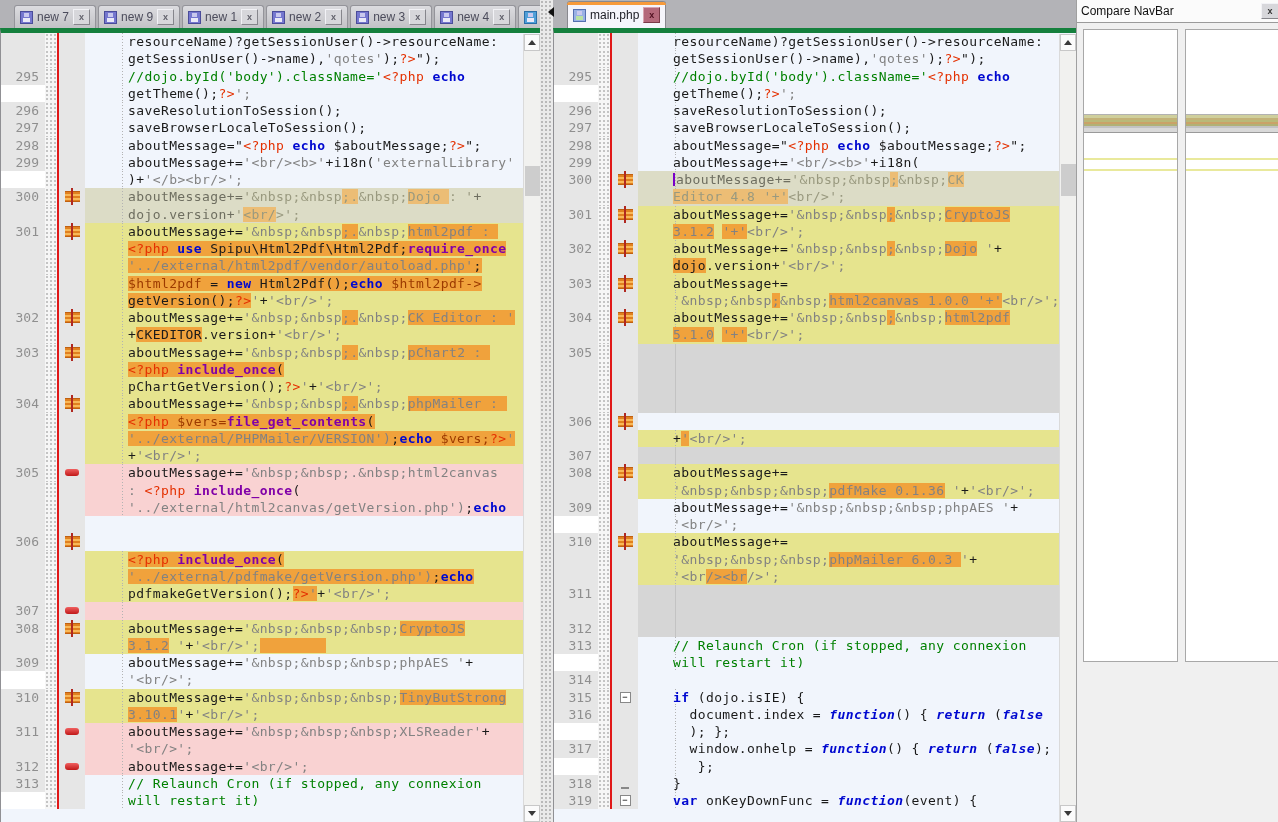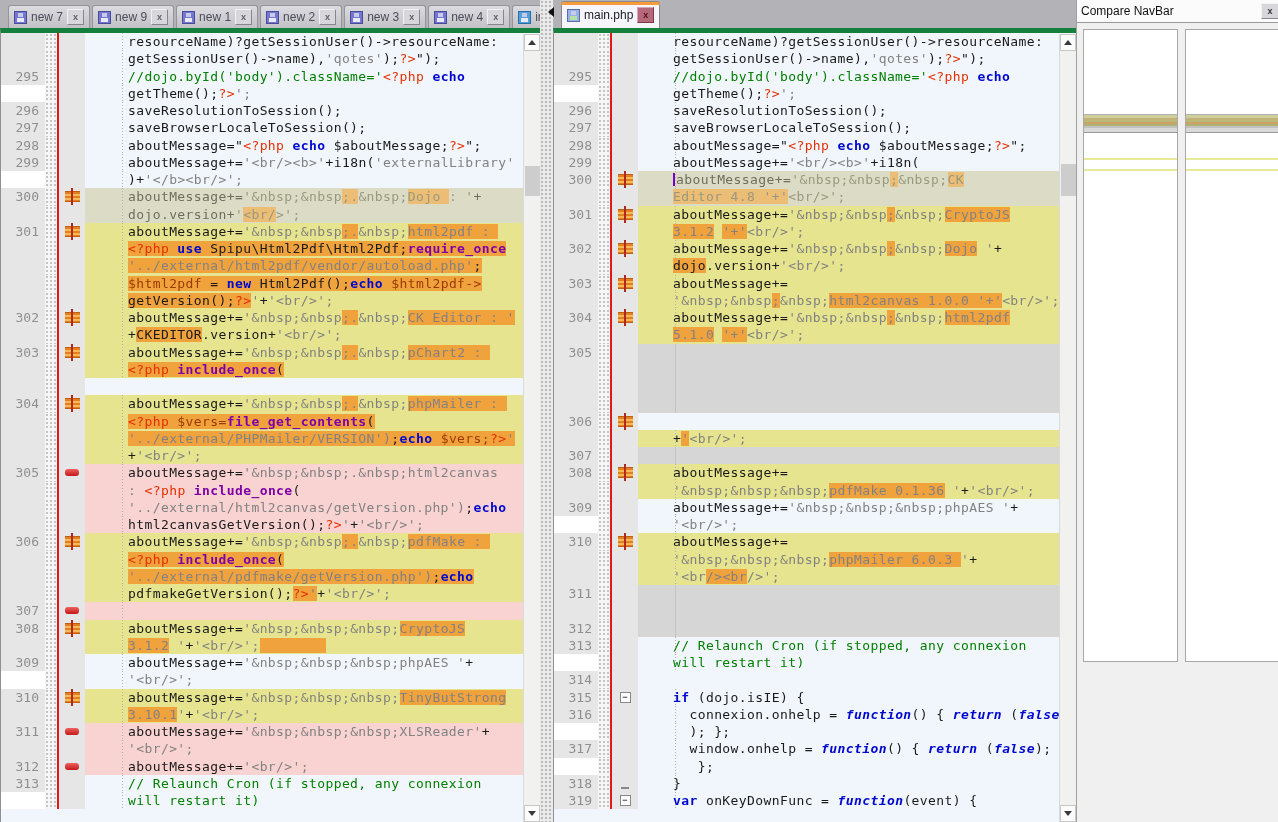--- a/index.html
+++ b/index.html
@@ -7,21 +7,21 @@
        font-family:"Liberation Sans",sans-serif;-webkit-font-smoothing:none;}
   .app{display:flex;width:1278px;height:822px;}
 
   
   .pane{display:flex;flex-direction:column;box-sizing:border-box;}
   .pane-left{width:540px;}
   .pane-right{width:523px;}
 
   
   .tabbar{height:28px;background:#b3b3b7;display:flex;align-items:flex-end;
-          padding-left:8px;box-sizing:border-box;flex:none;}
+          padding-left:14px;box-sizing:border-box;flex:none;}
   .tab{height:23px;display:flex;align-items:center;gap:4px;padding:0 5px;
        background:linear-gradient(#dcdce0,#c2c2c6);
        border:1px solid #94949a;border-bottom:none;border-radius:3px 3px 0 0;
        margin-right:2px;font-size:12px;color:#4c4c5c;box-sizing:border-box;flex:none;}
   .tab .lbl{white-space:nowrap;}
   .tab.active{height:27px;background:#f5f5fb;border-color:#88888e;position:relative;color:#1c1c24;}
   .tab.active::before{content:"";position:absolute;top:0;left:-1px;right:-1px;height:3px;
        background:#f79a3a;border-radius:3px 3px 0 0;}
   .fd{width:13px;height:13px;background:#7577cf;border:1px solid #4a4c9a;
       box-sizing:border-box;position:relative;flex:none;}
@@ -331,20 +331,21 @@
           <div class="dots"></div>
           <div class="redl"></div>
           <div class="icn"></div>
           <div class="code bg-chg"><span class="sg-r h">&lt;?php</span><span class="sg-p h"> include_once</span><span class="sg-d h">(</span></div>
         </div>
         <div class="row">
           <div class="num"></div>
           <div class="dots"></div>
           <div class="redl"></div>
           <div class="icn"></div>
+          <div class="code bg-chg"><span class="sg-d">pChartGetVersion();</span><span class="sg-r">?&gt;</span><span class="sg-s">'</span><span class="sg-d">+</span><span class="sg-s">'&lt;br/&gt;';</span></div>
         </div>
         <div class="row">
           <div class="num">304</div>
           <div class="dots"></div>
           <div class="redl"></div>
           <div class="icn">
             <div class="mk-chg"></div>
           </div>
           <div class="code bg-chg"><span class="sg-d">aboutMessage+=</span><span class="sg-s">'&amp;nbsp;&amp;nbsp</span><span class="sg-s h">;.</span><span class="sg-s">&amp;nbsp;</span><span class="sg-s h">phpMailer : </span></div>
         </div>
@@ -390,30 +391,28 @@
           <div class="dots"></div>
           <div class="redl"></div>
           <div class="icn"></div>
           <div class="code bg-rem"><span class="sg-s">'../external/html2canvas/getVersion.php')</span><span class="sg-d">;</span><span class="sg-k">echo</span></div>
         </div>
         <div class="row">
           <div class="num"></div>
           <div class="dots"></div>
           <div class="redl"></div>
           <div class="icn"></div>
-          <div class="code bg-rem"><span class="sg-d">html2canvasGetVersion();</span><span class="sg-r">?&gt;</span><span class="sg-s">'</span><span class="sg-d">+</span><span class="sg-s">'&lt;br/&gt;';</span></div>
         </div>
         <div class="row">
           <div class="num">306</div>
           <div class="dots"></div>
           <div class="redl"></div>
           <div class="icn">
             <div class="mk-chg"></div>
           </div>
-          <div class="code bg-chg"><span class="sg-d">aboutMessage+=</span><span class="sg-s">'&amp;nbsp;&amp;nbsp</span><span class="sg-s h">;.</span><span class="sg-s">&amp;nbsp;</span><span class="sg-s h">pdfMake : </span></div>
         </div>
         <div class="row">
           <div class="num"></div>
           <div class="dots"></div>
           <div class="redl"></div>
           <div class="icn"></div>
           <div class="code bg-chg"><span class="sg-r h">&lt;?php</span><span class="sg-p h"> include_once</span><span class="sg-d h">(</span></div>
         </div>
         <div class="row">
           <div class="num"></div>
@@ -833,21 +832,21 @@
           <div class="icn">
             <div class="mk-fold">−</div>
           </div>
           <div class="code bg-norm"><span class="sg-k">if</span><span class="sg-d"> (dojo.isIE) {</span></div>
         </div>
         <div class="row">
           <div class="num">316</div>
           <div class="dots"></div>
           <div class="redl"></div>
           <div class="icn"></div>
-          <div class="code bg-norm"><span class="sg-d">  connexion.onhelp = </span><span class="sg-ki">function</span><span class="sg-d">() { </span><span class="sg-ki">return</span><span class="sg-d"> (</span><span class="sg-ki">false</span></div>
+          <div class="code bg-norm"><span class="sg-d">  document.index = </span><span class="sg-ki">function</span><span class="sg-d">() { </span><span class="sg-ki">return</span><span class="sg-d"> (</span><span class="sg-ki">false</span></div>
         </div>
         <div class="row">
           <div class="num wrapw"></div>
           <div class="dots"></div>
           <div class="redl"></div>
           <div class="icn"></div>
           <div class="code bg-norm"><span class="sg-d">  ); };</span></div>
         </div>
         <div class="row">
           <div class="num">317</div>

